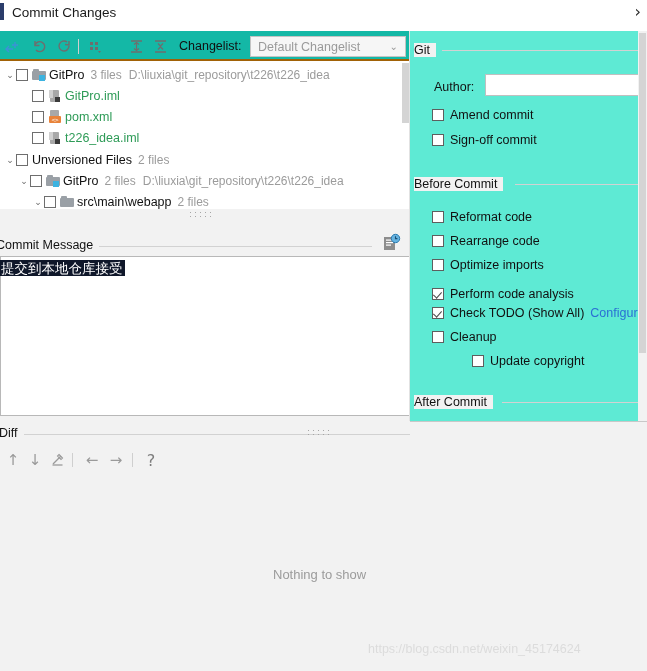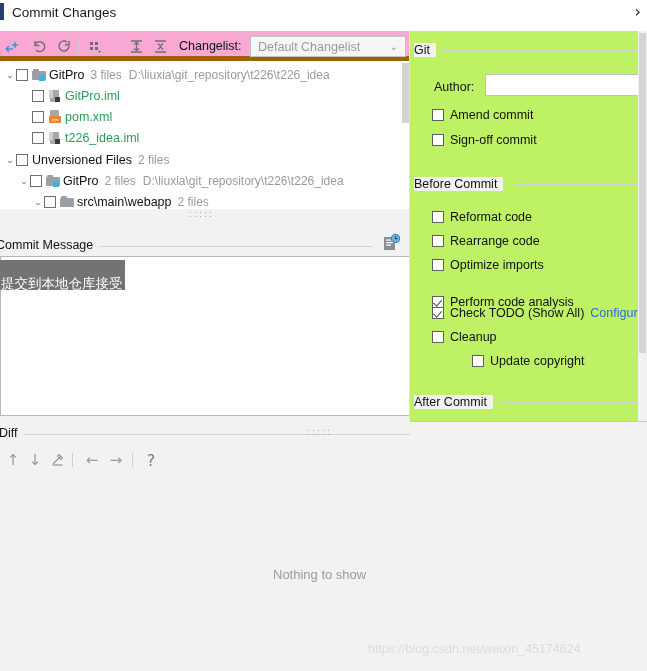--- a/index.html
+++ b/index.html
@@ -29,22 +29,22 @@
   }
   #title-chevron {
     position: absolute; right: 6px; top: 3px;
     font-size: 16px; color: #2b2b2b; line-height: 18px;
     font-family: "DejaVu Sans", sans-serif;
   }
 
   
   #toolbar {
     position: absolute; left: 0; top: 31px; width: 474px; height: 30px;
-    background: #f9a8d4;
-    border-bottom: 5px solid #a16207;
+    background: #14b8a6;
+    border-bottom: 2px solid #a16207;
   }
   .tb-ico {
     position: absolute; top: 5px; width: 21px; height: 20px;
     display: flex; align-items: center; justify-content: center;
   }
   .tb-sep {
     position: absolute; top: 8px; width: 1px; height: 15px; background: #cfcfcf;
   }
   #cl-label { position: absolute; left: 179px; top: 8px; font-size: 12.5px; color: #111; }
   #cl-combo {
@@ -148,29 +148,29 @@
   }
   #cm-hist-icon {
     position: absolute; left: 381px; top: -5px; width: 20px; height: 20px;
   }
   #cm-box {
     position: absolute; left: 0; top: 256px; width: 410px; height: 160px;
     background: #ffffff; border: 1px solid #b8b8b8;
   }
   #cm-text {
     position: absolute; left: -2px; top: 3px; height: 16px;
-    background: #737373; color: #ffffff; font-size: 13.5px;
-    padding: 15px 2px; white-space: nowrap;
+    background: #0f172a; color: #ffffff; font-size: 13.5px;
+    padding: 0 2px; white-space: nowrap;
     font-family: "DejaVu Sans", sans-serif;
   }
 
   
   #rpanel {
     position: absolute; left: 410px; top: 31px; width: 237px; height: 390px;
-    background: #bef264;
+    background: #5eead4;
   }
   .sec-title {
     position: absolute; font-size: 12.5px; color: #111; background: #f2f2f2;
     padding-right: 6px; z-index: 2;
   }
   .sec-rule { position: absolute; height: 1px; background: #d2d2d2; }
   .fld-label { position: absolute; font-size: 12.5px; color: #111; }
   #author-input {
     position: absolute; left: 485px; top: 74px; width: 162px; height: 22px;
     background: #ffffff; border: 1px solid #c0c0c0;
@@ -437,21 +437,21 @@
   <div class="cbrow" style="left:22px; top:200px;">
     <span class="cbox"></span>
     <span class="cblabel">Rearrange code</span>
   </div>
 
   <div class="cbrow" style="left:22px; top:224px;">
     <span class="cbox"></span>
     <span class="cblabel">Optimize imports</span>
   </div>
 
-  <div class="cbrow" style="left:22px; top:261px;">
+  <div class="cbrow" style="left:22px; top:253px;">
     <span class="cbox checked"></span>
     <span class="cblabel">Perform code analysis</span>
   </div>
 
   <div class="cbrow" style="left:22px; top:272px;">
     <span class="cbox checked"></span>
     <span class="cblabel">Check TODO (Show All)</span>
     <span class="cblink">Configure</span>
   </div>
 

